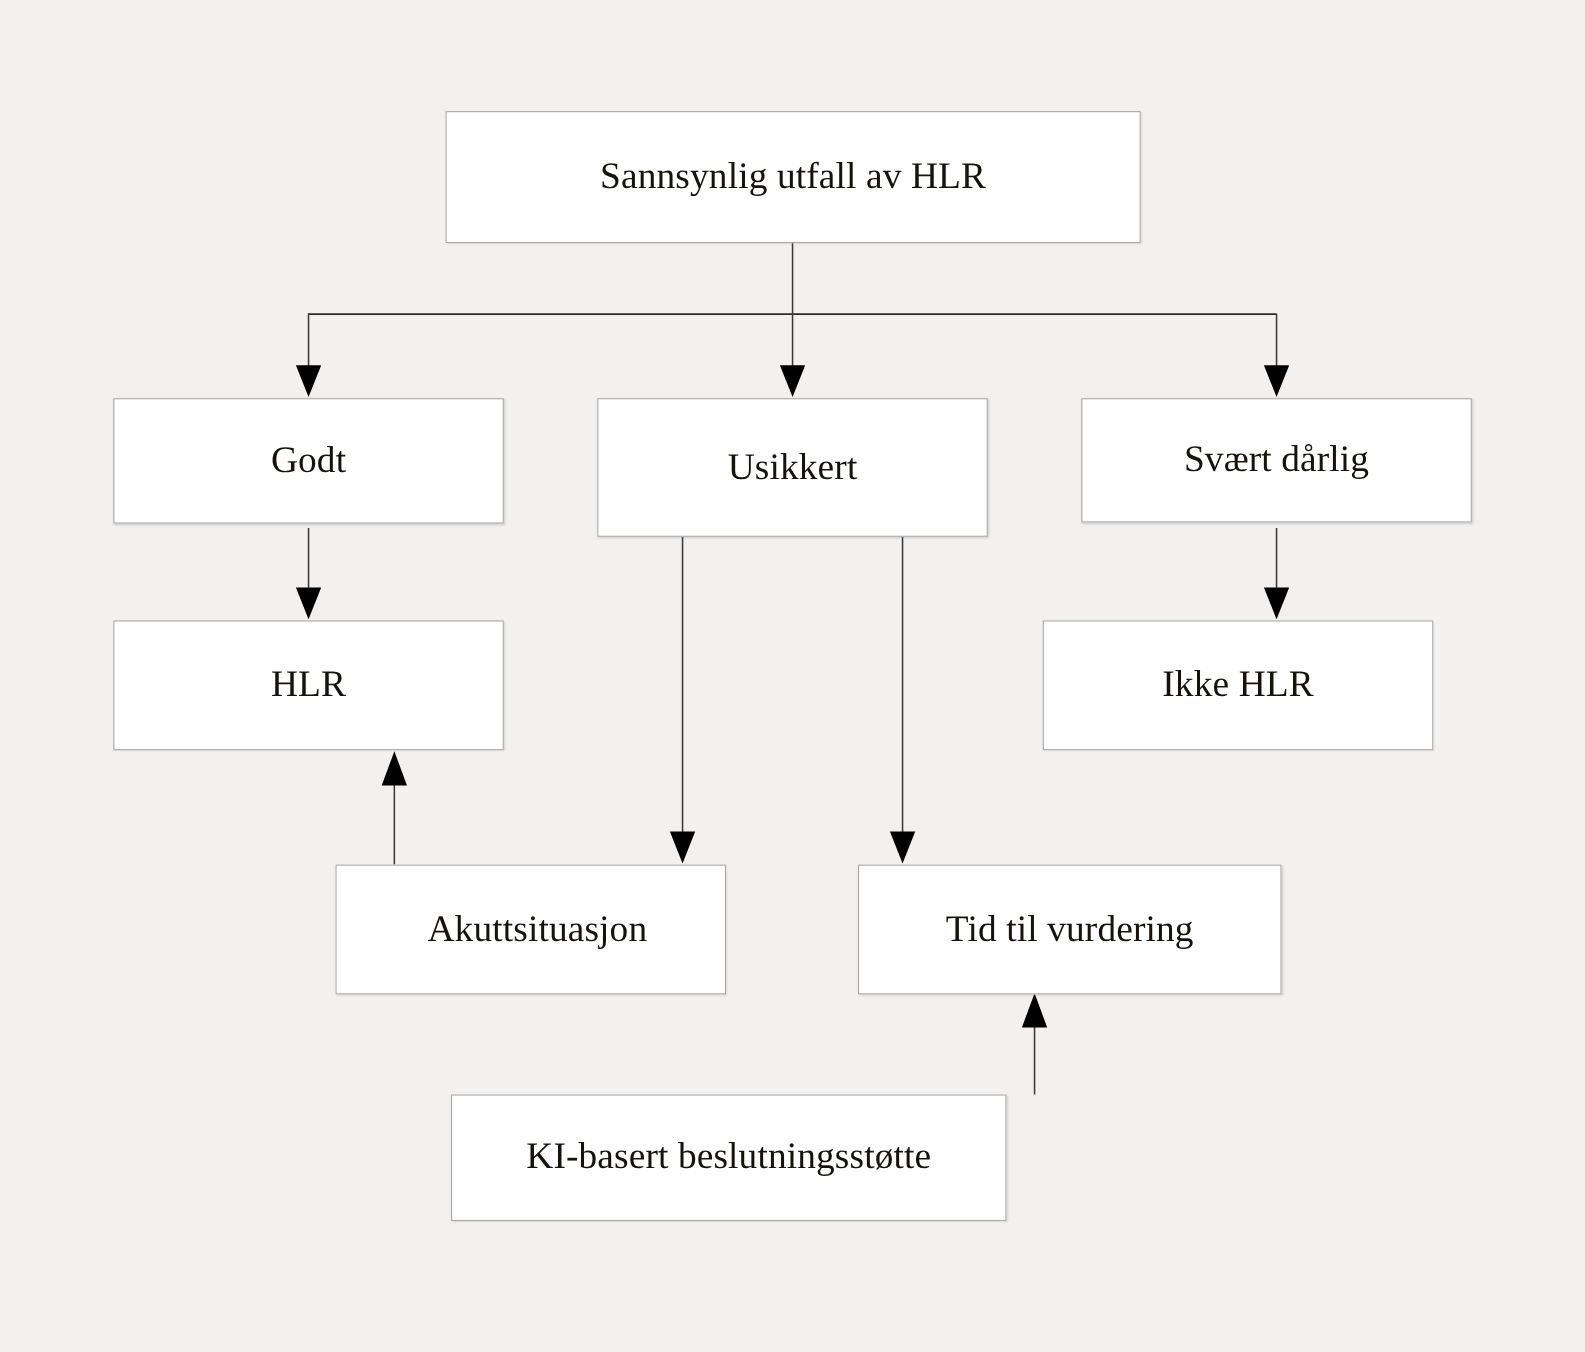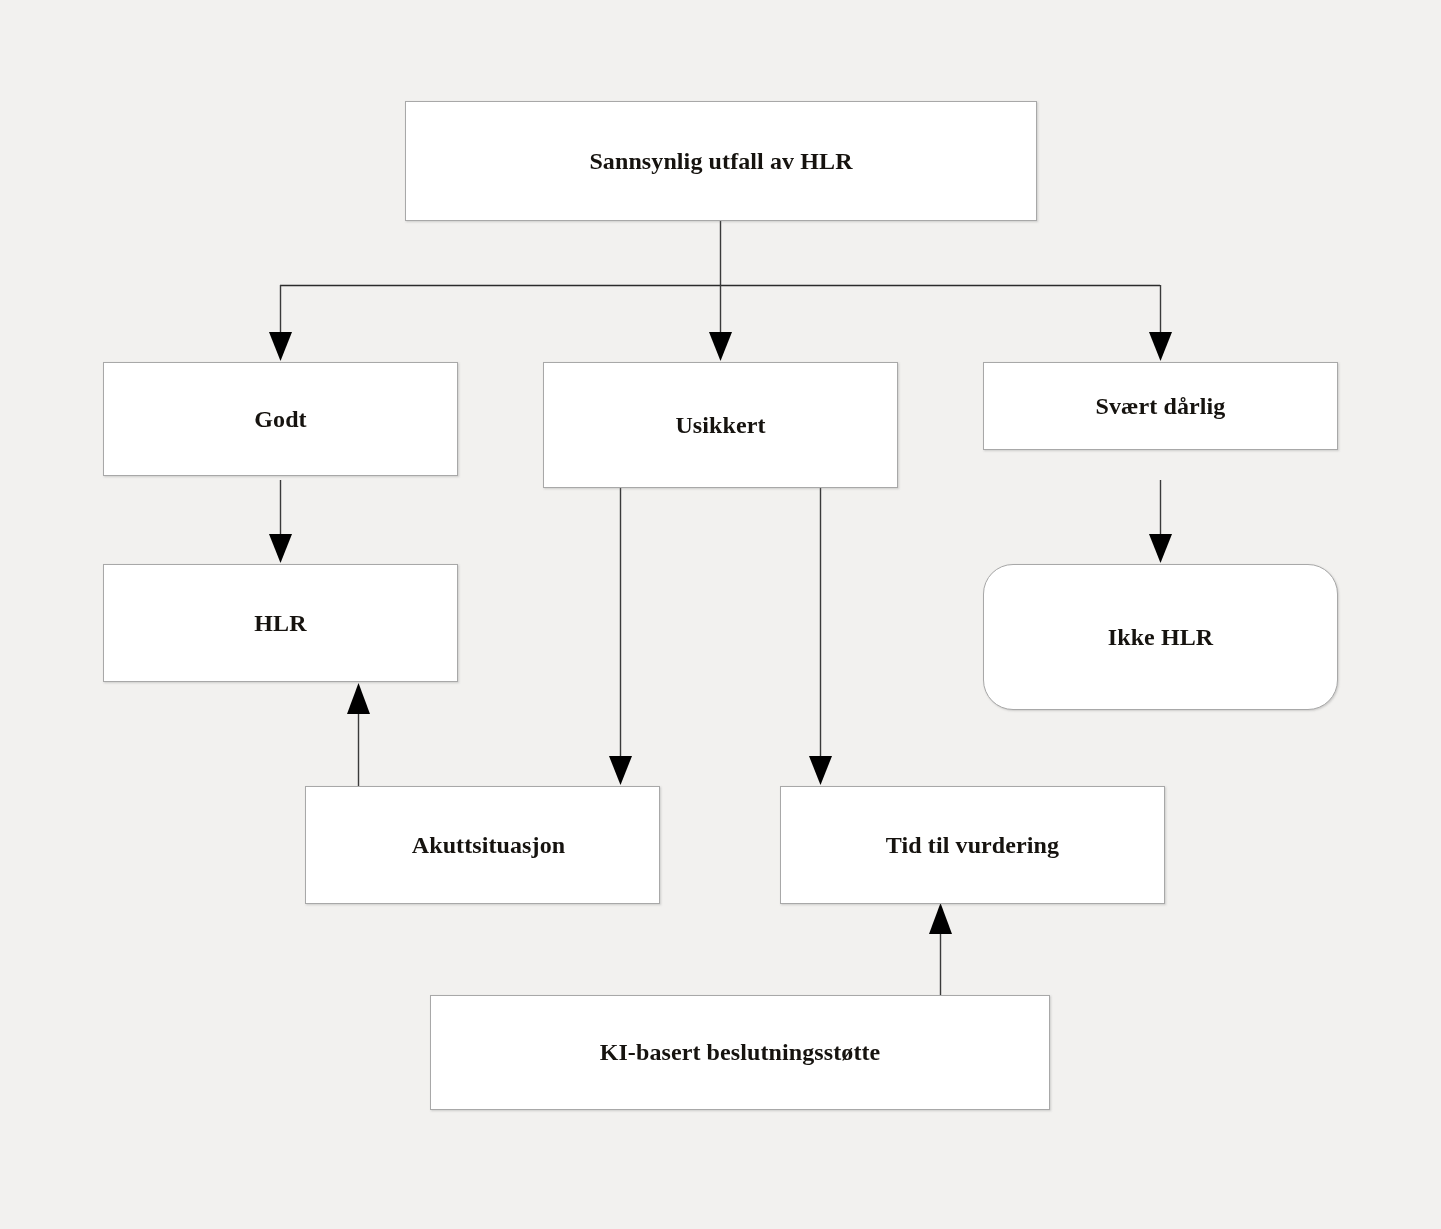--- a/index.html
+++ b/index.html
@@ -32,28 +32,27 @@
     box-sizing: border-box;
     background: #ffffff;
     border: 1px solid #a8a8a8;
     box-shadow: 1px 1px 2px rgba(120,120,120,0.30);
     display: flex;
     align-items: center;
     justify-content: center;
     z-index: 2;
   }
   .node-label {
-    font-size: 24px;
+    font-size: 34px;
     line-height: 1.2;
     color: #16130f;
     text-align: center;
     letter-spacing: 0.1px;
     padding: 0 10px;
     white-space: nowrap;
-    font-weight: bold;
   }
   .edge-line {
     stroke: #2b2b2b;
     stroke-width: 1.6;
     fill: none;
   }
   .edge-line.thin {
     stroke: #3a3a3a;
     stroke-width: 1.4;
   }
@@ -106,37 +105,37 @@
   </div>
 
   <div class="node" style="left:103px; top:362px; width:355px; height:114px;">
     <span class="node-label">Godt</span>
   </div>
 
   <div class="node" style="left:543px; top:362px; width:355px; height:126px;">
     <span class="node-label">Usikkert</span>
   </div>
 
-  <div class="node" style="left:983px; top:362px; width:355px; height:88px;">
+  <div class="node" style="left:983px; top:362px; width:355px; height:113px;">
     <span class="node-label">Svært dårlig</span>
   </div>
 
   <div class="node" style="left:103px; top:564px; width:355px; height:118px;">
     <span class="node-label">HLR</span>
   </div>
 
-  <div class="node" style="left:983px; top:564px; width:355px; height:146px;border-radius:30px;">
+  <div class="node" style="left:948px; top:564px; width:355px; height:118px;">
     <span class="node-label">Ikke HLR</span>
   </div>
 
   <div class="node" style="left:305px; top:786px; width:355px; height:118px;padding-left:12px;">
     <span class="node-label">Akuttsituasjon</span>
   </div>
 
   <div class="node" style="left:780px; top:786px; width:385px; height:118px;">
     <span class="node-label">Tid til vurdering</span>
   </div>
 
-  <div class="node" style="left:430px; top:995px; width:620px; height:115px;">
+  <div class="node" style="left:410px; top:995px; width:505px; height:115px;">
     <span class="node-label">KI-basert beslutningsstøtte</span>
   </div>
 
 </div>
 
 </body></html>

